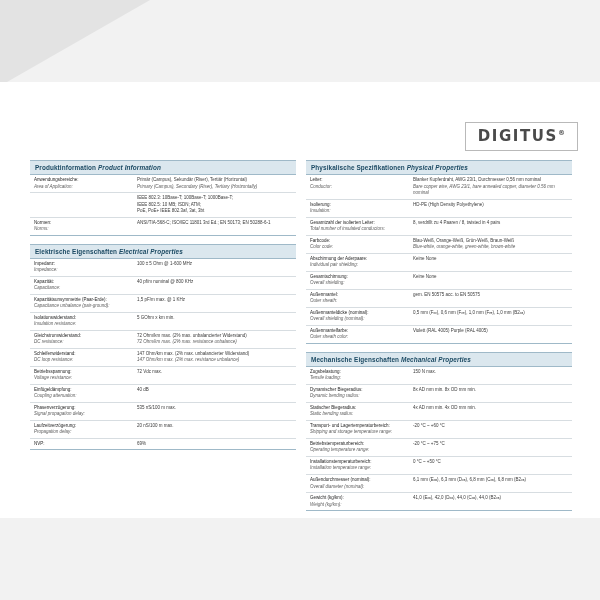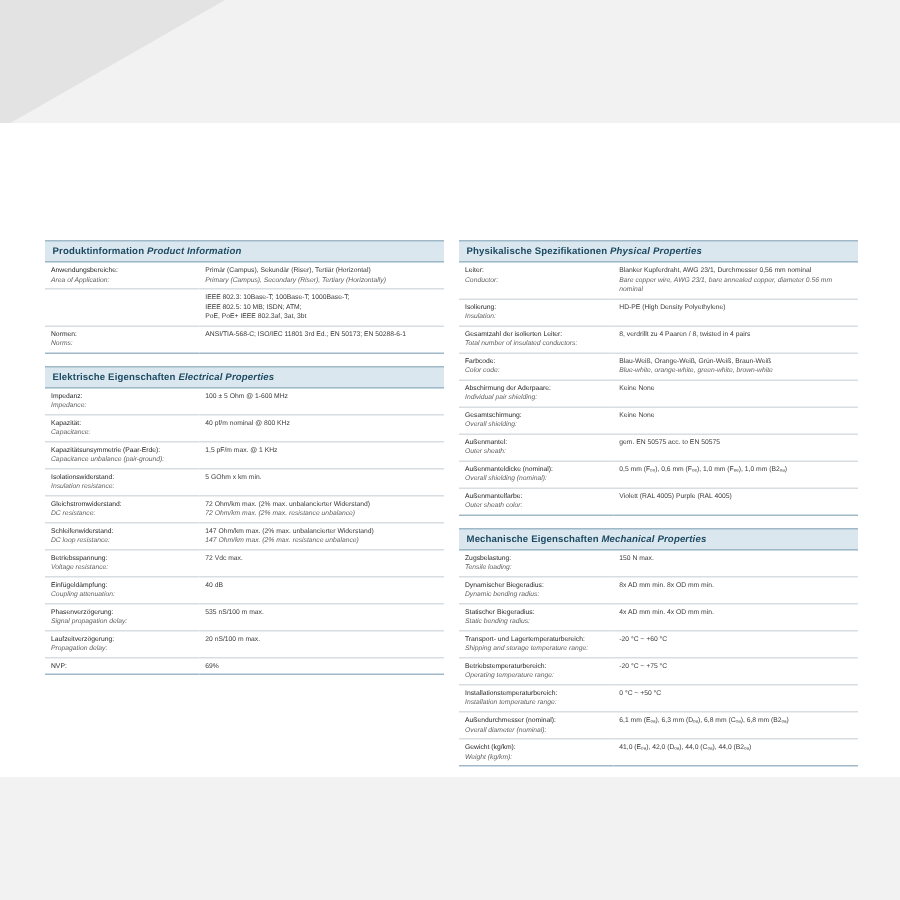--- a/index.html
+++ b/index.html
@@ -76,20 +76,23 @@
 <body>
 
 <div class="page">
   <div class="poly1"></div>
   <div class="poly2"></div>
   <div class="poly3"></div>
   <div class="bg-band"></div>
   <div class="poly4"></div>
   <div class="poly5"></div>
 
+  <div class="logo-box">
+    <div class="logo-text"><span>DIGITUS</span><span class="reg">®</span></div>
+  </div>
 
   <div class="cols">
     <div class="col" id="col-left">
         <div class="section">
           <div class="sec-head"><span>Produktinformation</span><span class="it"> Product Information</span></div>
           <table>
             <tbody>
               <tr>
                 <td class="k">
                   <span class="sub">Anwendungsbereiche:</span>

